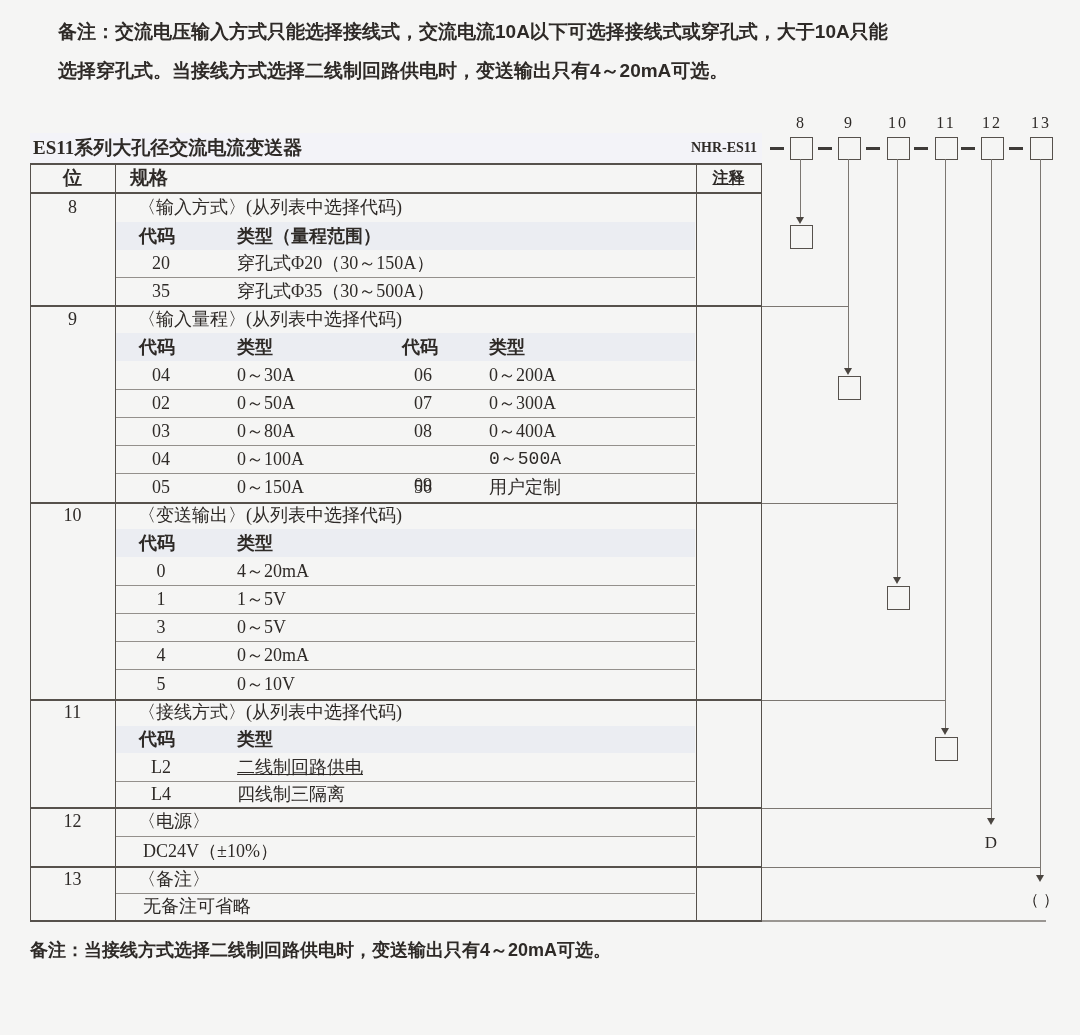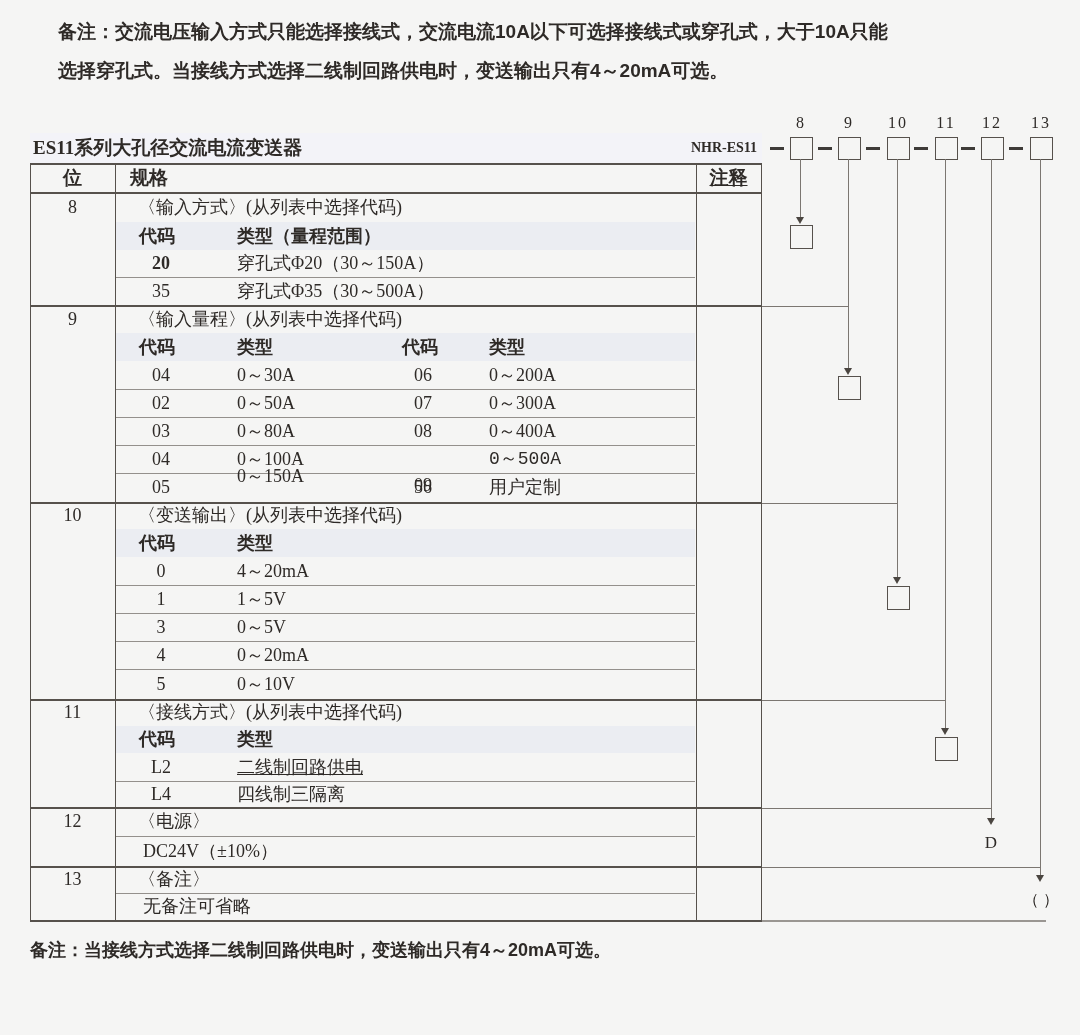--- a/index.html
+++ b/index.html
@@ -94,28 +94,28 @@
 
   <div class="ext" style="top:306px;width:87px;"></div>
   <div class="ext" style="top:503px;width:136px;"></div>
   <div class="ext" style="top:700px;width:184px;"></div>
   <div class="ext" style="top:808px;width:230px;"></div>
   <div class="ext" style="top:867px;width:279px;"></div>
   <div class="ext" style="top:920px;width:284px;height:2px;background:#9a9692;"></div>
 
   <div class="t b center" style="left:30px;top:163px;width:85px;line-height:29px;font-size:19px;">位</div>
   <div class="t b" style="left:130px;top:163px;line-height:29px;font-size:19px;">规格</div>
-  <div class="t b center" style="left:696px;top:163px;width:65px;line-height:29px;font-size:19px;text-decoration:underline;">注释</div>
+  <div class="t b center" style="left:696px;top:163px;width:65px;line-height:29px;font-size:16px;text-decoration:underline;">注释</div>
 
   <div class="t center" style="left:30px;top:192px;width:85px;line-height:30px;">8</div>
   <div class="t" style="left:138px;top:192px;line-height:30px;">〈输入方式〉(从列表中选择代码)</div>
   <div class="band" style="top:222px;"></div>
   <div class="t b" style="left:139px;top:222px;line-height:28px;">代码</div>
   <div class="t b" style="left:237px;top:222px;line-height:28px;">类型（量程范围）</div>
-  <div class="t center" style="left:133px;top:250px;width:56px;line-height:27px;font-weight:bold;">20</div>
+  <div class="t center" style="left:133px;top:250px;width:56px;line-height:27px;">20</div>
   <div class="t" style="left:237px;top:250px;line-height:27px;">穿孔式Φ20（30～150A）</div>
   <div class="hll" style="top:277px;"></div>
   <div class="t center" style="left:133px;top:277px;width:56px;line-height:28px;">35</div>
   <div class="t" style="left:237px;top:277px;line-height:28px;">穿孔式Φ35（30～500A）</div>
 
   <div class="t center" style="left:30px;top:305px;width:85px;line-height:28px;">9</div>
   <div class="t" style="left:138px;top:305px;line-height:28px;">〈输入量程〉(从列表中选择代码)</div>
   <div class="band" style="top:333px;"></div>
   <div class="t b" style="left:139px;top:333px;line-height:28px;">代码</div>
   <div class="t b" style="left:237px;top:333px;line-height:28px;">类型</div>
@@ -136,21 +136,21 @@
   <div class="t" style="left:237px;top:417px;line-height:28px;">0～80A</div>
   <div class="t center" style="left:395px;top:417px;width:56px;line-height:28px;">08</div>
   <div class="t" style="left:489px;top:417px;line-height:28px;">0～400A</div>
   <div class="hll" style="top:445px;"></div>
   <div class="t center" style="left:133px;top:445px;width:56px;line-height:28px;">04</div>
   <div class="t" style="left:237px;top:445px;line-height:28px;">0～100A</div>
   <div class="t center" style="left:395px;top:471px;width:56px;line-height:28px;text-align:center;">09</div>
   <div class="t" style="left:489px;top:445px;line-height:28px;font-family:Liberation Mono, monospace;">0～500A</div>
   <div class="hll" style="top:473px;"></div>
   <div class="t center" style="left:133px;top:473px;width:56px;line-height:28px;">05</div>
-  <div class="t" style="left:237px;top:462px;line-height:28px;text-align:right;">0～150A</div>
+  <div class="t" style="left:237px;top:473px;line-height:28px;text-align:right;">0～150A</div>
   <div class="t center" style="left:395px;top:473px;width:56px;line-height:28px;">56</div>
   <div class="t" style="left:489px;top:473px;line-height:28px;">用户定制</div>
 
   <div class="t center" style="left:30px;top:502px;width:85px;line-height:27px;">10</div>
   <div class="t" style="left:138px;top:502px;line-height:27px;">〈变送输出〉(从列表中选择代码)</div>
   <div class="band" style="top:529px;"></div>
   <div class="t b" style="left:139px;top:529px;line-height:28px;">代码</div>
   <div class="t b" style="left:237px;top:529px;line-height:28px;">类型</div>
   <div class="t center" style="left:133px;top:557px;width:56px;line-height:28px;">0</div>
   <div class="t" style="left:237px;top:557px;line-height:28px;">4～20mA</div>

